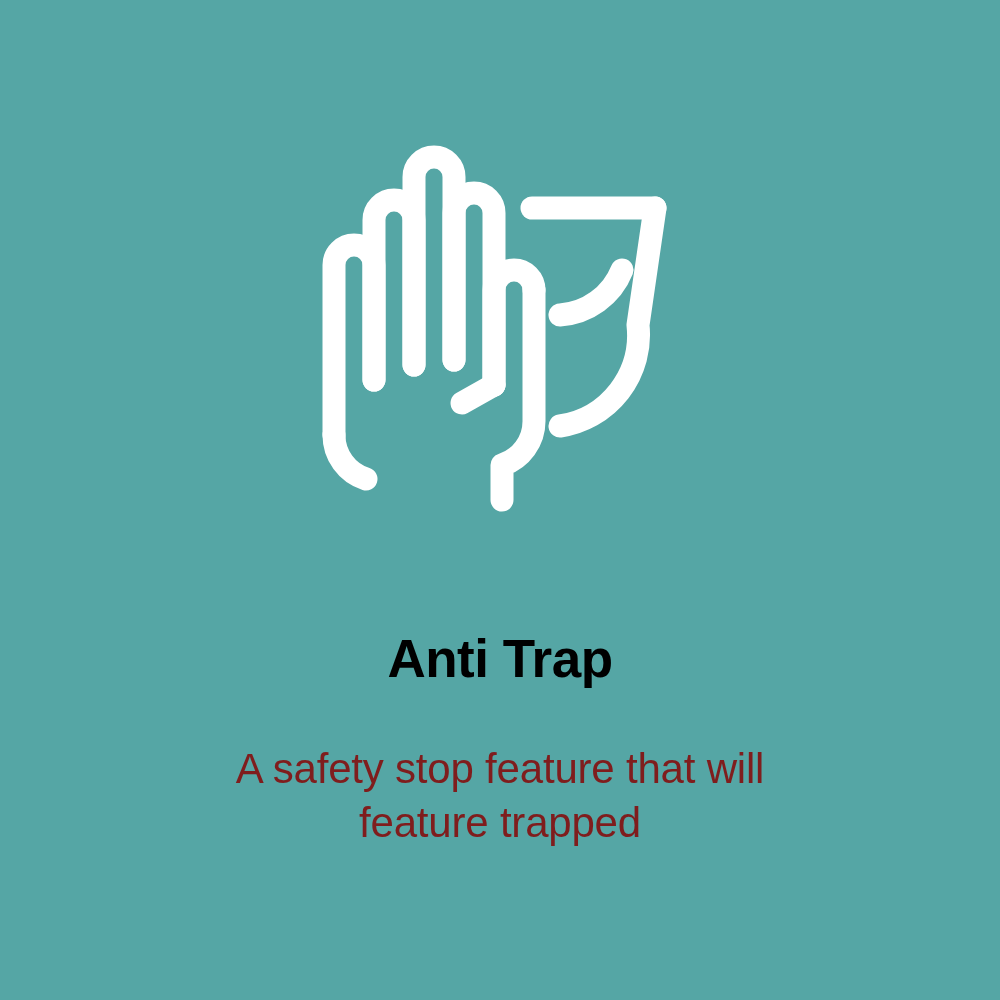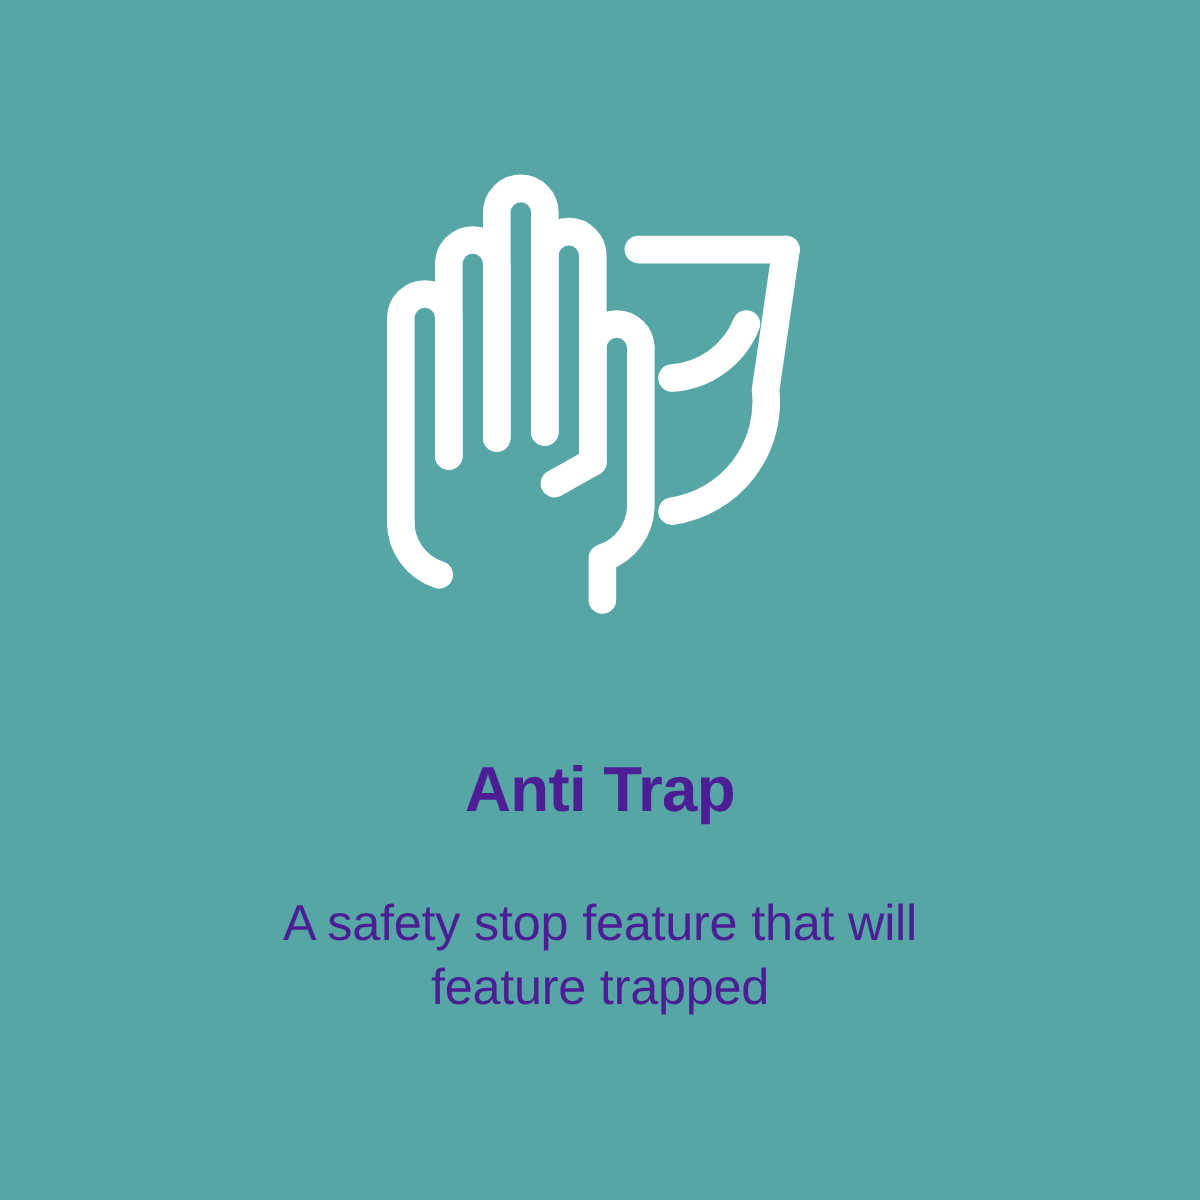--- a/index.html
+++ b/index.html
@@ -36,33 +36,33 @@
     display: block;
     width: 360px;
     height: 380px;
   }
   #title {
     position: absolute;
     left: 0;
     top: 630px;
     width: 1000px;
     text-align: center;
-    color: #4c1d95;
+    color: #000000;
     font-size: 53px;
     font-weight: 700;
     letter-spacing: -0.5px;
     line-height: 1.1;
   }
   #description {
     position: absolute;
     left: 0;
     top: 742px;
     width: 1000px;
     text-align: center;
-    color: #4c1d95;
+    color: #7f1d1d;
     font-size: 42px;
     font-weight: 400;
     line-height: 54px;
     letter-spacing: -0.2px;
   }
   #description .line {
     display: block;
     white-space: nowrap;
   }
 </style>

